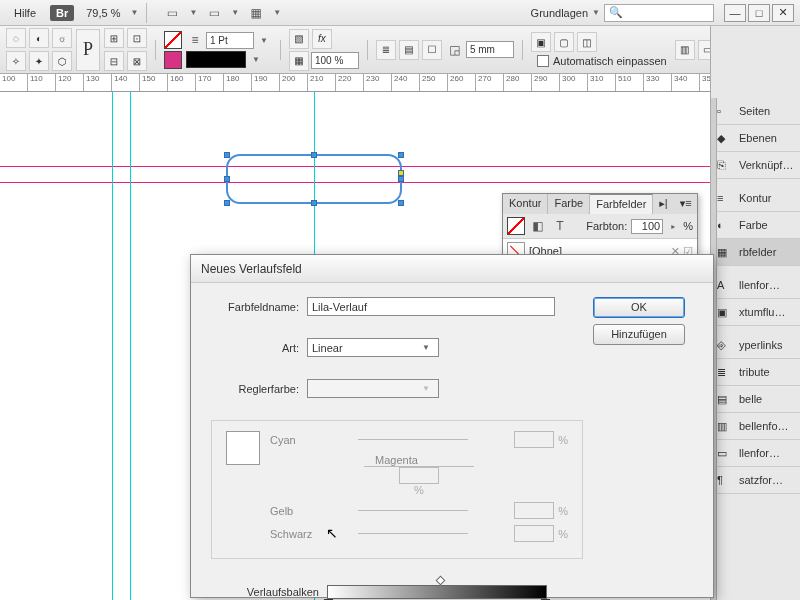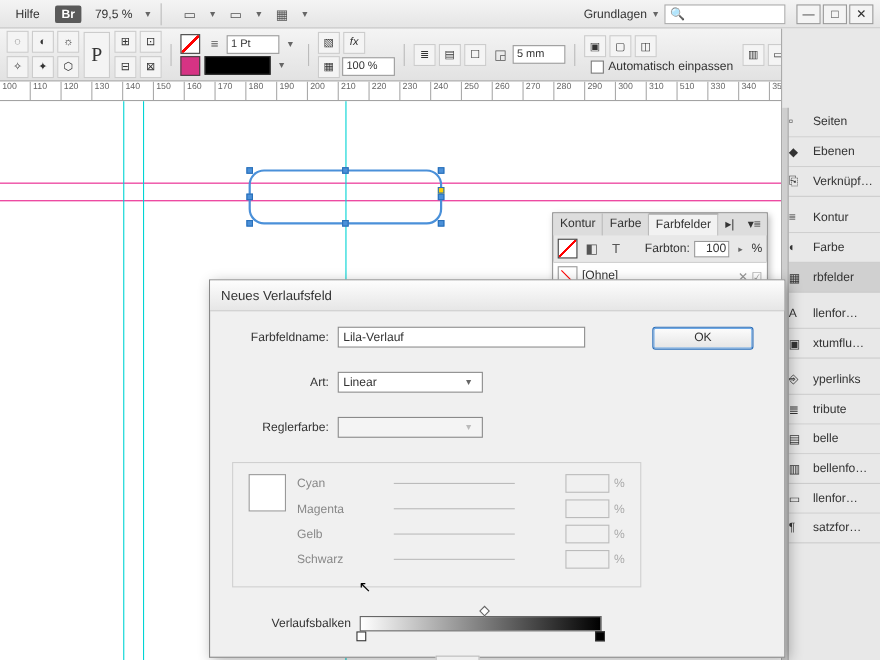--- a/index.html
+++ b/index.html
@@ -323,21 +323,21 @@
     <span style="margin-left:auto;color:#999">✕ ☑</span>
   </div>
 </div>
 
 <div class="dialog">
   <div class="dlg-title">Neues Verlaufsfeld</div>
   <div class="dlg-body">
     <div class="dlg-left">
       <div class="frow">
         <div class="flabel">Farbfeldname:</div>
-        <input class="tinput" style="width: 225px;" value="Lila-Verlauf">
+        <input class="tinput" style="width: 248px;" value="Lila-Verlauf">
       </div>
       <div class="frow">
         <div class="flabel">Art:</div>
         <div class="dd" style="width:132px">
             <span>Linear</span>
             <span class="chev">▼</span>
           </div>
       </div>
       <div class="frow">
         <div class="flabel">Reglerfarbe:</div>
@@ -351,21 +351,21 @@
           <div class="swatch-prev"></div>
           <div style="flex:1" id="channels">
               <div class="frow" style="margin-bottom: 6px;">
                 <div class="clab">Cyan</div>
                 <div class="slider-track">
                   <div class="line"></div>
                 </div>
                 <div class="pct-box"></div>
                 <span class="pct">%</span>
               </div>
-              <div class="frow" style="margin-bottom: 6px;">
+              <div class="frow" style="margin-bottom: 6px; flex-direction: column;">
                 <div class="clab">Magenta</div>
                 <div class="slider-track">
                   <div class="line"></div>
                 </div>
                 <div class="pct-box"></div>
                 <span class="pct">%</span>
               </div>
               <div class="frow" style="margin-bottom: 6px;">
                 <div class="clab">Gelb</div>
                 <div class="slider-track">
@@ -394,17 +394,18 @@
         </div>
       </div>
       <div class="frow" style="margin-top:14px;justify-content:center">
         <span style="padding-right:6px">Position:</span>
         <div class="pct-box"></div>
         <span class="pct">%</span>
       </div>
     </div>
     <div class="dlg-right">
       <div class="btn primary">OK</div>
+      <div class="btn">Hinzufügen</div>
     </div>
   </div>
 </div>
 
 <div class="cursor">↖</div>
 
 </body></html>

